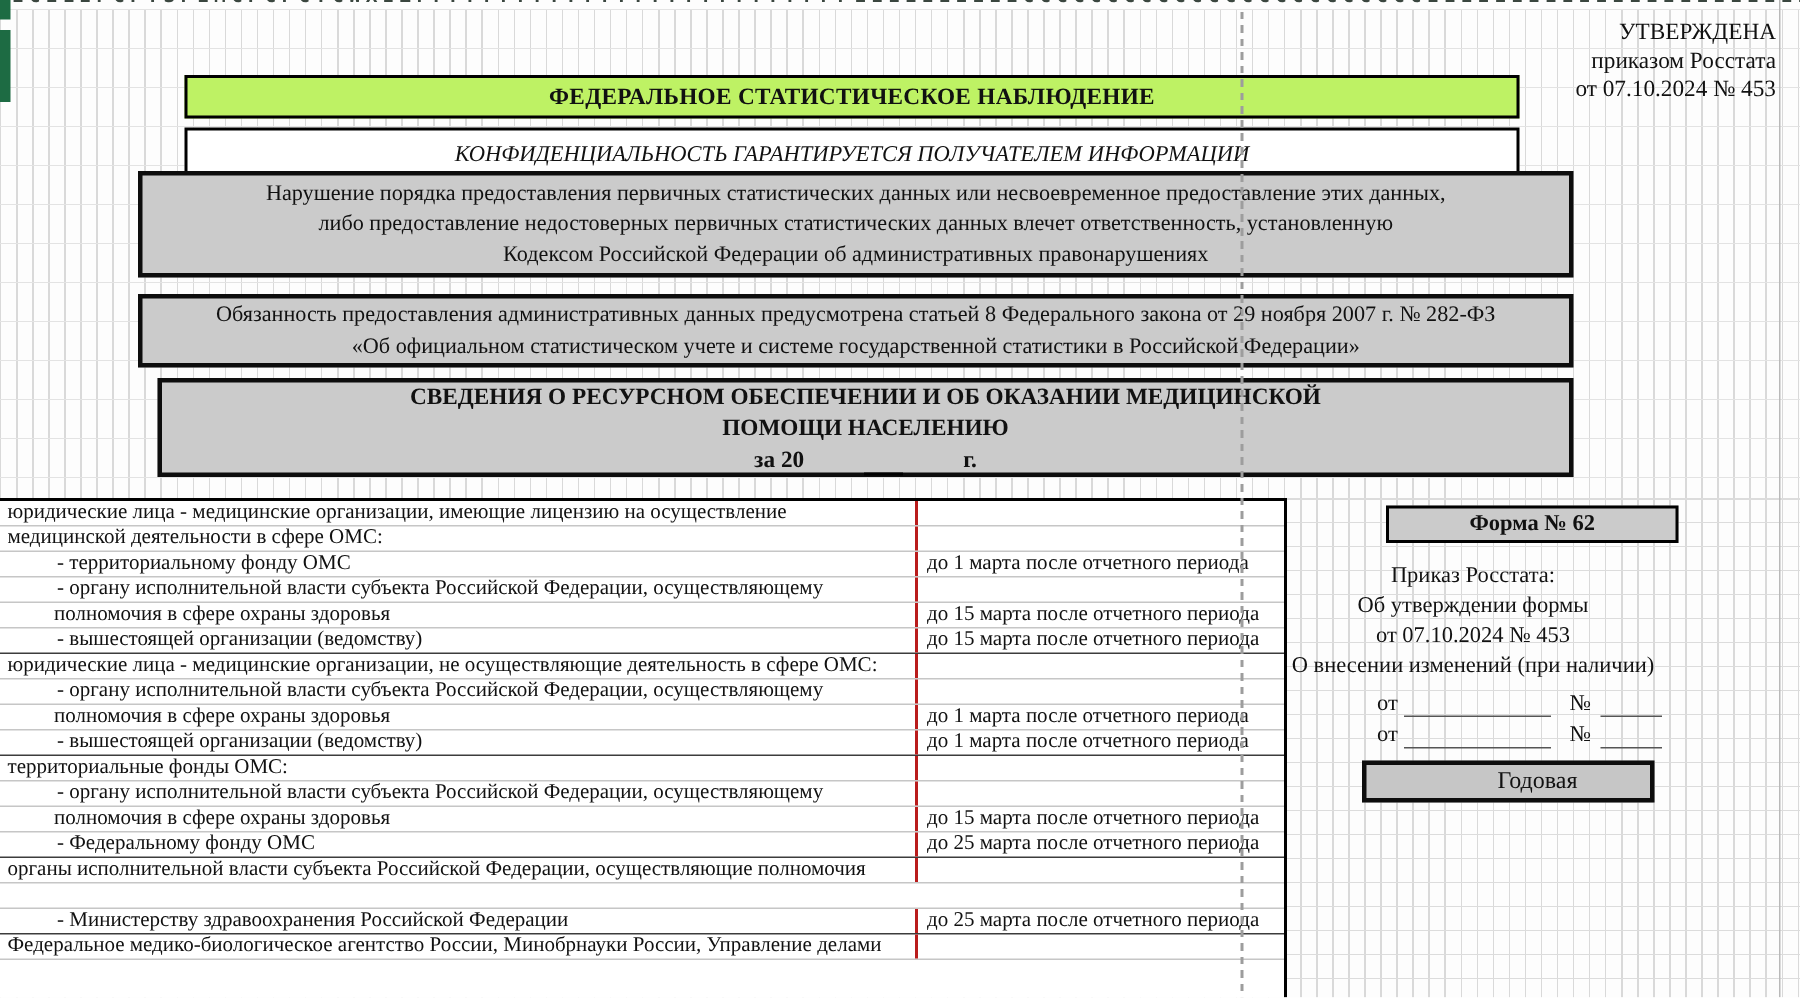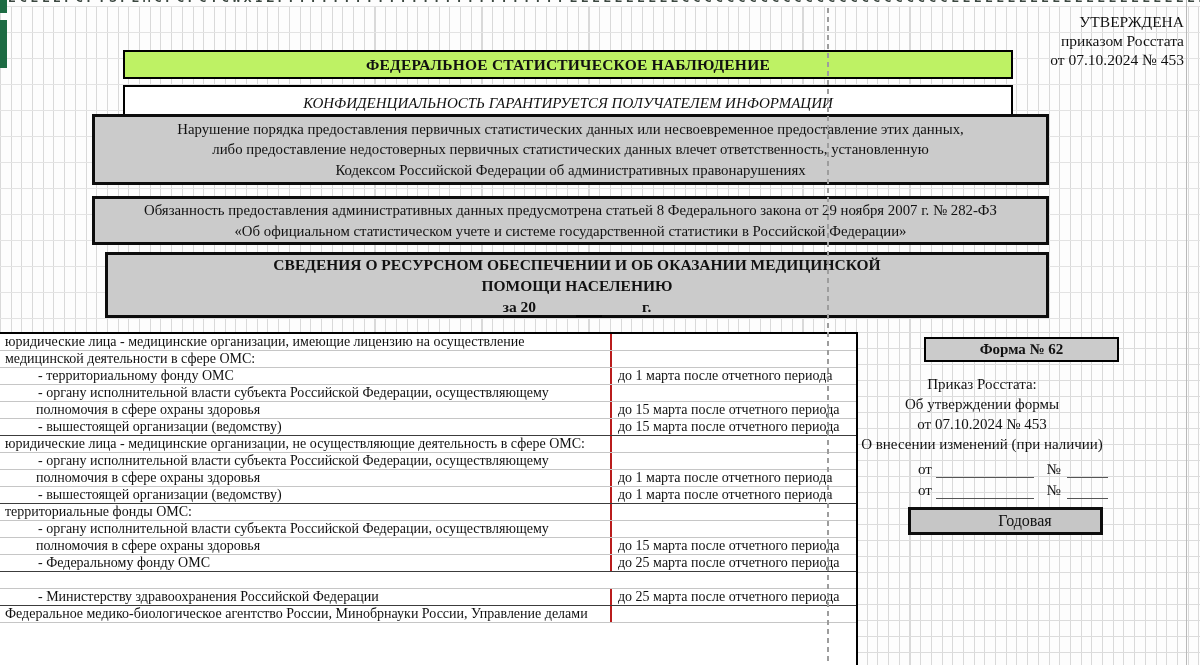--- a/index.html
+++ b/index.html
@@ -173,20 +173,24 @@
         </div>
         <div class="trow ind2">
           <div class="tc-l">полномочия в сфере охраны здоровья</div>
           <div class="tc-r">до 15 марта после отчетного периода</div>
         </div>
         <div class="trow ind1 sep">
           <div class="tc-l">- Федеральному фонду ОМС</div>
           <div class="tc-r">до 25 марта после отчетного периода</div>
         </div>
         <div class="trow ind0">
+          <div class="tc-l">органы исполнительной власти субъекта Российской Федерации, осуществляющие полномочия</div>
+          <div class="tc-r"></div>
+        </div>
+        <div class="trow ind0">
           <div class="tc-r"></div>
         </div>
         <div class="trow ind1 sep">
           <div class="tc-l">- Министерству здравоохранения Российской Федерации</div>
           <div class="tc-r">до 25 марта после отчетного периода</div>
         </div>
         <div class="trow ind0">
           <div class="tc-l">Федеральное медико-биологическое агентство России, Минобрнауки России, Управление делами</div>
           <div class="tc-r"></div>
         </div>

